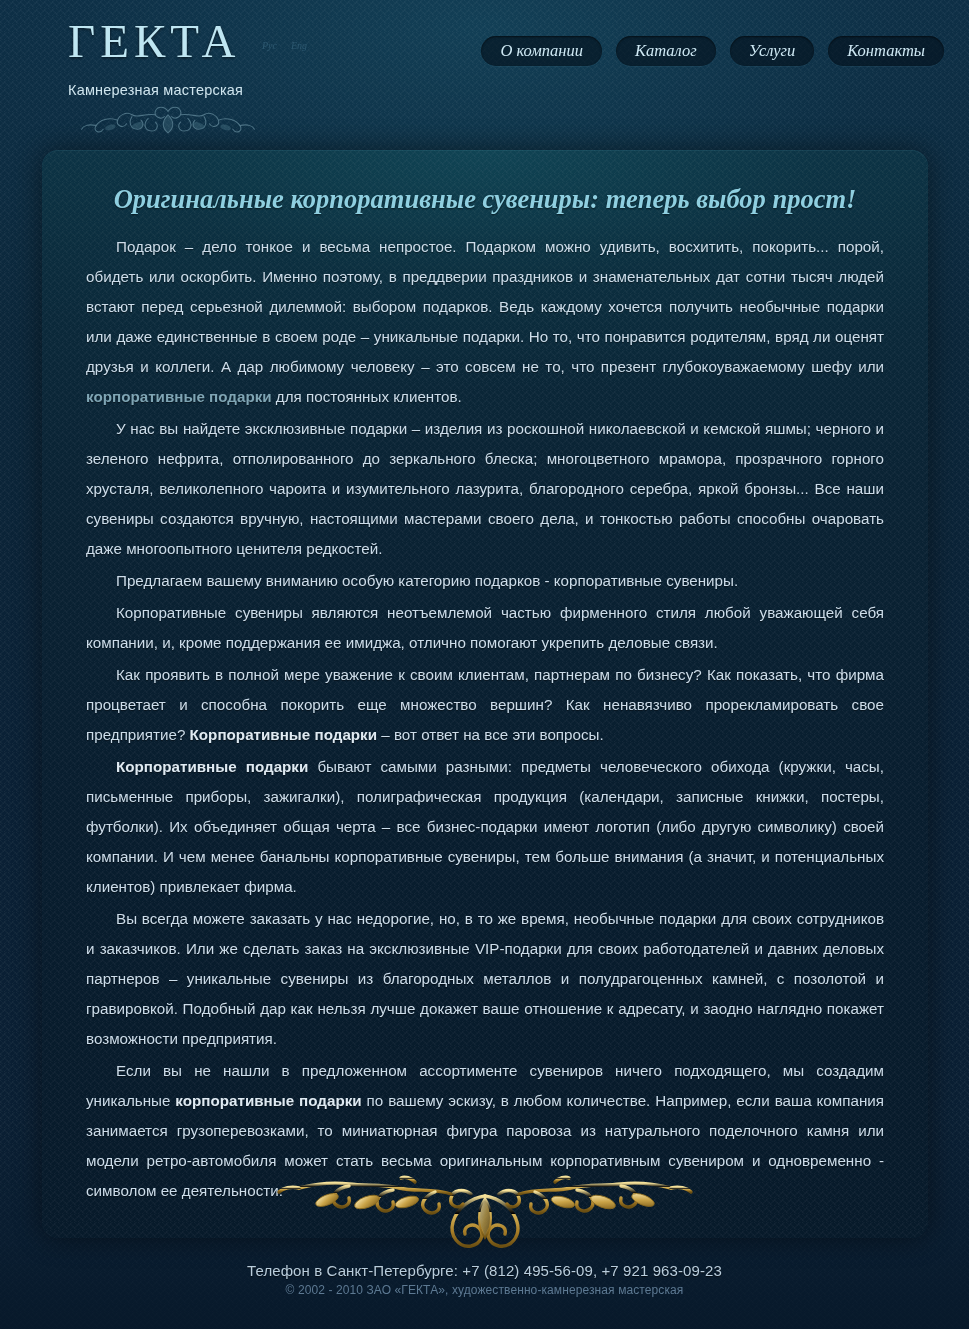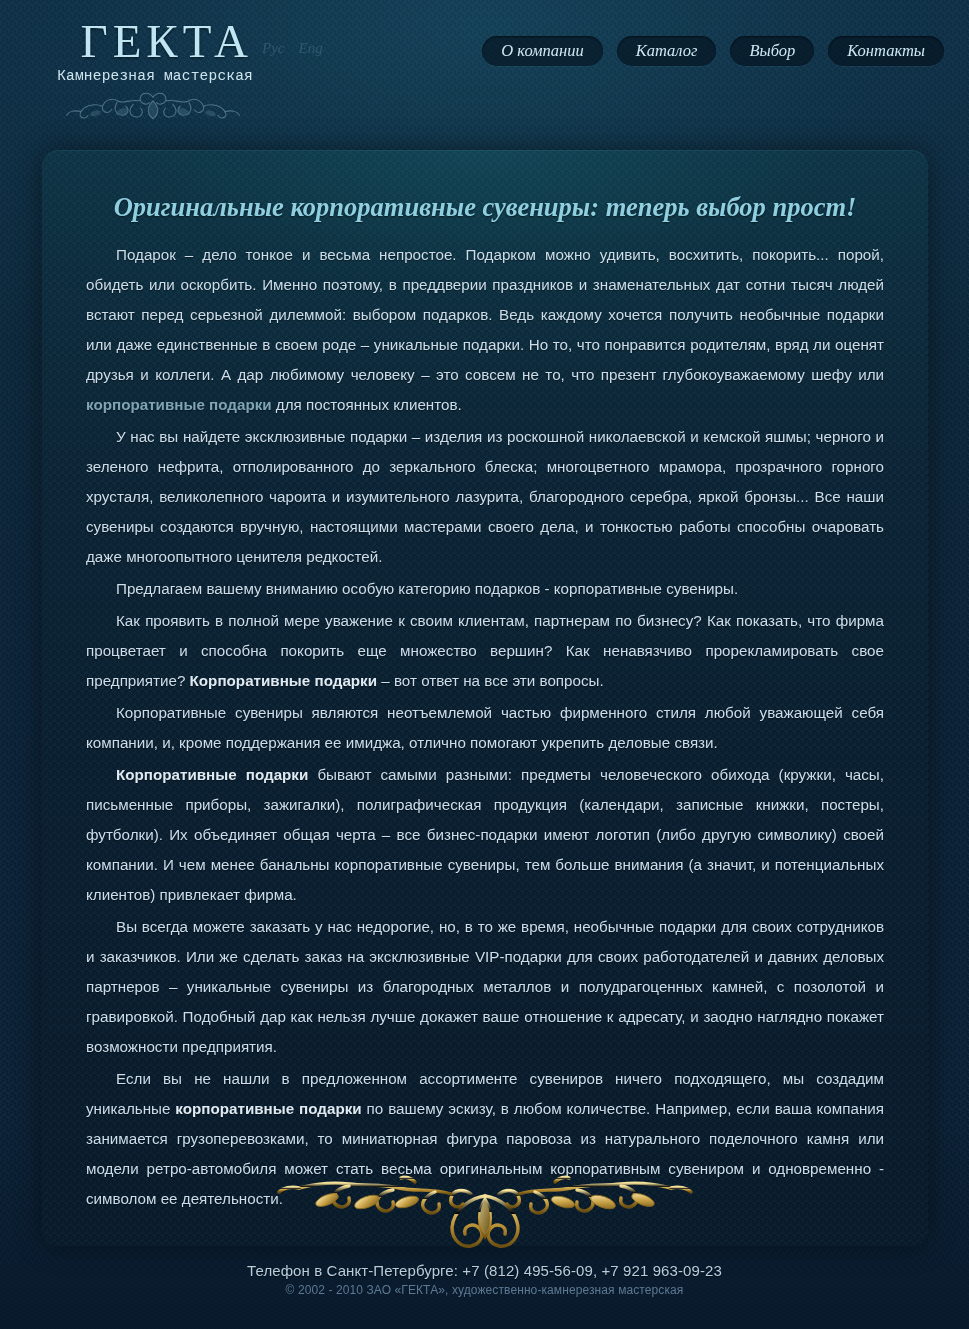--- a/index.html
+++ b/index.html
@@ -43,52 +43,52 @@
     background: linear-gradient(180deg, rgba(8,26,44,0) 0%, rgba(8,26,44,0.55) 60%, rgba(7,24,41,0.85) 100%);
     pointer-events: none;
   }
 
   
   .header {
     position: absolute; top: 0; left: 0; width: 969px; height: 148px;
     z-index: 5;
   }
   .logo-block {
-    position: absolute; left: 53px; top: 18px; width: 200px; text-align: right;
+    position: absolute; left: 68px; top: 18px; width: 200px; text-align: left;
   }
   .logo-word {
     font-family: "Liberation Serif", "DejaVu Serif", serif;
     font-size: 47px;
     letter-spacing: 5px;
     color: #bfe6f2;
     line-height: 1.02;
     text-shadow: 0 1px 3px rgba(0,0,0,0.6);
     white-space: nowrap;
   }
   .logo-sub {
-    font-family: Liberation Mono, monospace;
+    font-family: Liberation Sans, sans-serif;
     font-size: 14.5px;
     color: #cfe5ee;
     letter-spacing: 0.2px;
-    margin-top: 2px;
+    margin-top: 16px;
     white-space: nowrap;
   }
   .logo-orn {
     margin-top: 6px;
     height: 36px;
     opacity: 0.55;
   }
   .logo-orn svg { display: block; margin: 0 auto; }
 
   .lang {
     position: absolute; left: 262px; top: 40px;
     display: flex; gap: 14px;
     font-family: "Liberation Serif", "DejaVu Serif", serif;
     font-style: italic;
-    font-size: 15px;
+    font-size: 10px;
   }
   .lang a { color: #2f5a72; text-decoration: none; opacity: 0.95; }
 
   .nav {
     position: absolute; right: 25px; top: 36px;
     display: flex; gap: 14px; align-items: center;
   }
   .nav-item {
     display: inline-flex; align-items: center; justify-content: center;
     height: 30px;
@@ -131,21 +131,21 @@
     pointer-events: none;
   }
   .panel > * { position: relative; z-index: 1; }
 
   .page-title {
     font-family: "Liberation Serif", "DejaVu Serif", serif;
     font-style: italic;
     font-size: 26.5px;
     color: #8fcfe0;
     text-align: center;
-    margin: 16px 0 16px 0;
+    margin: 8px 0 16px 0;
     text-shadow: 0 1px 2px rgba(0,0,0,0.55);
     line-height: 1.2;
   }
 
   .body-text p {
     margin: 0 0 2px 0;
     text-align: justify;
     text-indent: 30px;
     font-size: 15.2px;
     line-height: 30px;
@@ -229,33 +229,33 @@
     </div>
 
     <div class="lang">
       <a href="#">Рус</a>
       <a href="#">Eng</a>
     </div>
 
     <nav class="nav">
       <a class="nav-item" href="#">О компании</a>
       <a class="nav-item" href="#">Каталог</a>
-      <a class="nav-item" href="#">Выбор</a>
+      <a class="nav-item" href="#">Услуги</a>
       <a class="nav-item" href="#">Контакты</a>
     </nav>
   </div>
 
   <div class="panel">
     <h1 class="page-title">Оригинальные корпоративные сувениры: теперь выбор прост!</h1>
     <div class="body-text" id="body-text">
         <p><span>Подарок – дело тонкое и весьма непростое. Подарком можно удивить, восхитить, покорить... порой, обидеть или оскорбить. Именно поэтому, в преддверии праздников и знаменательных дат сотни тысяч людей встают перед серьезной дилеммой: выбором подарков. Ведь каждому хочется получить необычные подарки или даже единственные в своем роде –  уникальные подарки. Но то, что понравится родителям, вряд ли оценят друзья и коллеги. А дар любимому человеку – это совсем не то, что  презент глубокоуважаемому шефу или </span><a class="inline-link" href="#">корпоративные подарки</a><span> для постоянных клиентов.</span></p>
         <p><span>У нас вы найдете эксклюзивные подарки – изделия из роскошной николаевской и кемской яшмы; черного и зеленого нефрита, отполированного до зеркального блеска; многоцветного мрамора, прозрачного горного хрусталя, великолепного чароита и изумительного лазурита, благородного серебра, яркой бронзы... Все наши сувениры создаются вручную, настоящими мастерами своего дела, и тонкостью работы способны очаровать даже многоопытного ценителя редкостей.</span></p>
         <p><span>Предлагаем вашему вниманию особую категорию подарков - корпоративные сувениры.</span></p>
+        <p><span>Корпоративные сувениры являются неотъемлемой частью фирменного стиля любой уважающей себя компании, и, кроме поддержания ее имиджа, отлично помогают укрепить деловые связи.</span></p>
         <p><span>Как проявить в полной мере уважение к своим клиентам, партнерам по бизнесу? Как показать, что фирма процветает и способна покорить еще множество вершин? Как ненавязчиво прорекламировать свое предприятие? </span><b>Корпоративные подарки</b><span> – вот ответ на все эти вопросы.</span></p>
-        <p><span>Корпоративные сувениры являются неотъемлемой частью фирменного стиля любой уважающей себя компании, и, кроме поддержания ее имиджа, отлично помогают укрепить деловые связи.</span></p>
         <p><b>Корпоративные подарки</b><span> бывают самыми разными: предметы человеческого обихода (кружки, часы, письменные приборы, зажигалки), полиграфическая продукция (календари, записные книжки, постеры, футболки). Их объединяет общая черта – все бизнес-подарки имеют логотип (либо другую символику) своей компании. И чем менее банальны корпоративные сувениры, тем больше внимания (а значит, и потенциальных клиентов) привлекает фирма.</span></p>
         <p><span>Вы всегда можете заказать у нас недорогие, но, в то же время, необычные подарки для своих сотрудников и заказчиков. Или же сделать заказ на эксклюзивные VIP-подарки для своих работодателей и давних деловых партнеров – уникальные сувениры из благородных металлов и полудрагоценных камней, с позолотой и гравировкой. Подобный дар как нельзя лучше докажет ваше отношение к адресату, и заодно наглядно покажет возможности предприятия.</span></p>
         <p><span>Если вы не нашли в предложенном ассортименте сувениров ничего подходящего, мы создадим уникальные </span><b>корпоративные подарки</b><span> по вашему эскизу, в любом количестве. Например, если ваша компания занимается грузоперевозками, то миниатюрная фигура паровоза из натурального поделочного камня или модели ретро-автомобиля может стать весьма оригинальным корпоративным сувениром и одновременно - символом ее деятельности.</span></p>
       </div>
   </div>
 
   <div class="gold-orn">
     <svg viewBox="0 0 420 86" aria-hidden="true">
       <defs>
         <linearGradient id="g1" x1="0" y1="0" x2="0" y2="1">

